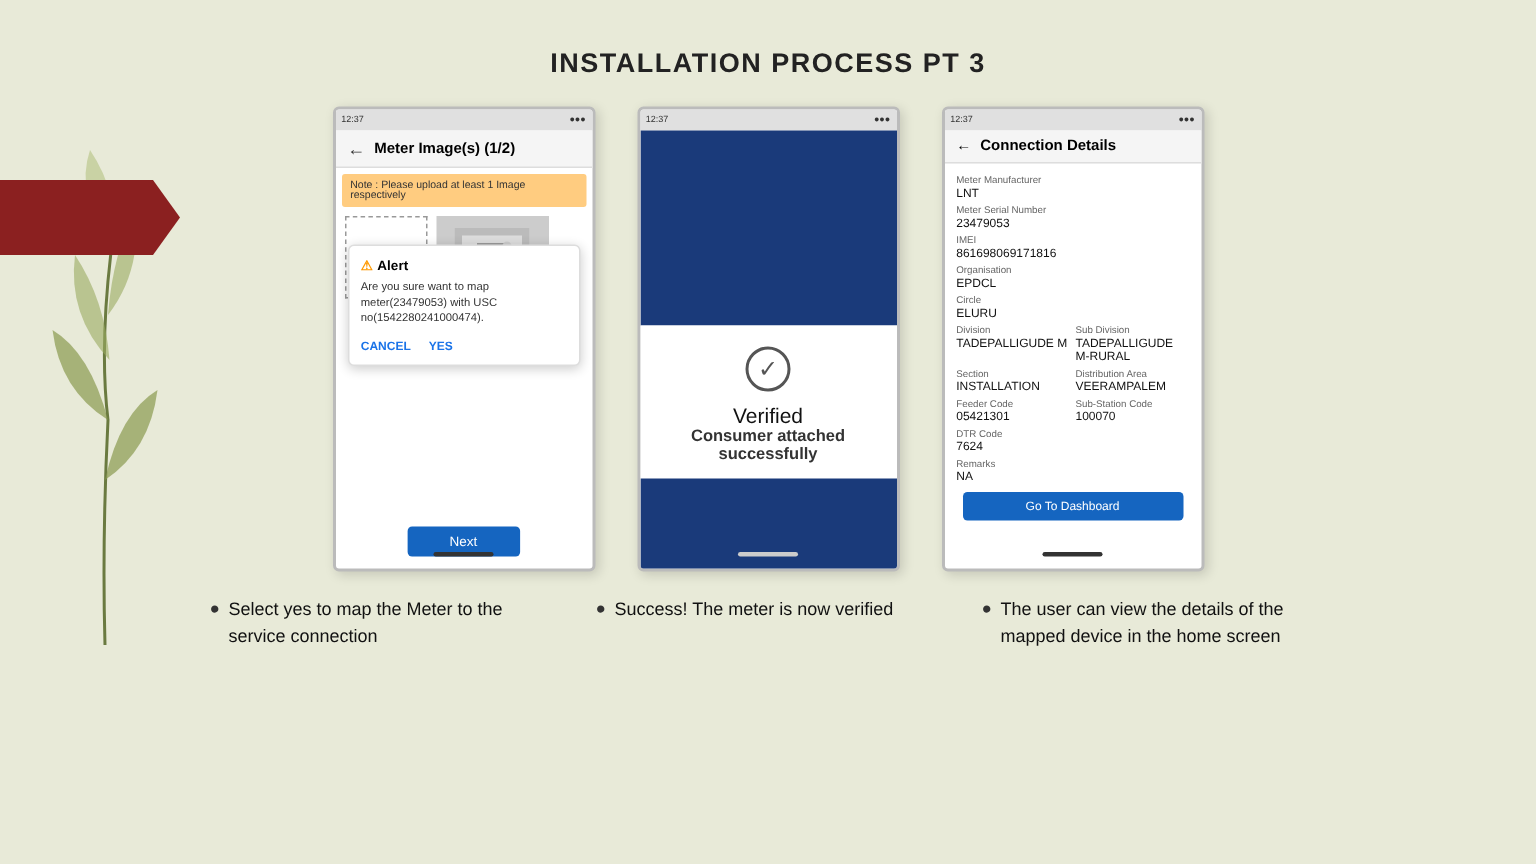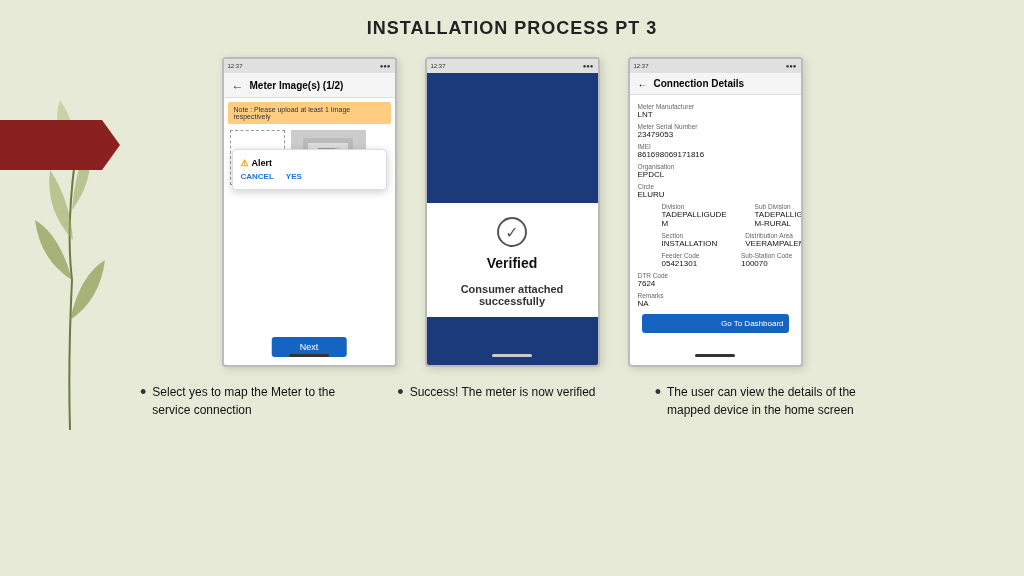--- a/index.html
+++ b/index.html
@@ -28,21 +28,21 @@
       top: 120px;
       width: 120px;
       height: 50px;
       background: #8b2020;
       clip-path: polygon(0 0, 85% 0, 100% 50%, 85% 100%, 0 100%);
       z-index: 1;
     }
 
     .page-title {
       text-align: center;
-      padding-top: 18px;
+      padding-top: 32px;
       font-size: 18px;
       font-weight: 600;
       letter-spacing: 1px;
       color: #222;
       position: relative;
       z-index: 2;
     }
 
     .screenshots-row {
       display: flex;
@@ -212,23 +212,23 @@
       justify-content: center;
       margin-bottom: 8px;
     }
     .s2-check-mark {
       font-size: 16px;
       color: #555;
       font-weight: 300;
     }
     .s2-verified-text {
       font-size: 14px;
-      font-weight: 700;
+      font-weight: 400;
       color: #111;
-      margin-bottom: 12px;
+      margin-bottom: 0;
       text-align: center;
     }
     .s2-sub-text {
       font-size: 11px;
       color: #333;
       text-align: center;
       font-weight: 600;
     }
     .s2-bottom {
       background: #1a3a7a;
@@ -269,28 +269,27 @@
       font-size: 8px;
       font-weight: 400;
       color: #111;
     }
     .s3-two-col {
       display: flex;
       gap: 4px;
     }
     .s3-two-col > div {
       flex: 1;
-      margin-left: 24px;
     }
     .s3-go-btn {
       display: block;
       background: #1565c0;
       color: #fff;
       font-size: 8px;
-      text-align: right;
+      text-align: center;
       padding: 5px;
       border-radius: 3px;
       margin: 6px 4px 4px;
     }
     .s3-bottom-bar {
       position: absolute;
       bottom: 8px;
       left: 50%;
       transform: translateX(-50%);
       width: 40px;
@@ -369,20 +368,21 @@
           <circle cx="35" cy="12" r="3" fill="#ccc"></circle>
         </svg>
       </div>
     </div>
 
     <div class="s1-alert-overlay">
       <div class="s1-alert-title">
         <span class="s1-alert-warn">⚠</span>
         <span>Alert</span>
       </div>
+      <div class="s1-alert-text">Are you sure want to map meter(23479053) with USC no(1542280241000474).</div>
       <div class="s1-alert-btns">
         <span>CANCEL</span>
         <span>YES</span>
       </div>
     </div>
 
     <div class="s1-next-btn">Next</div>
     <div class="s1-bottom-bar"></div>
   </div>
 

